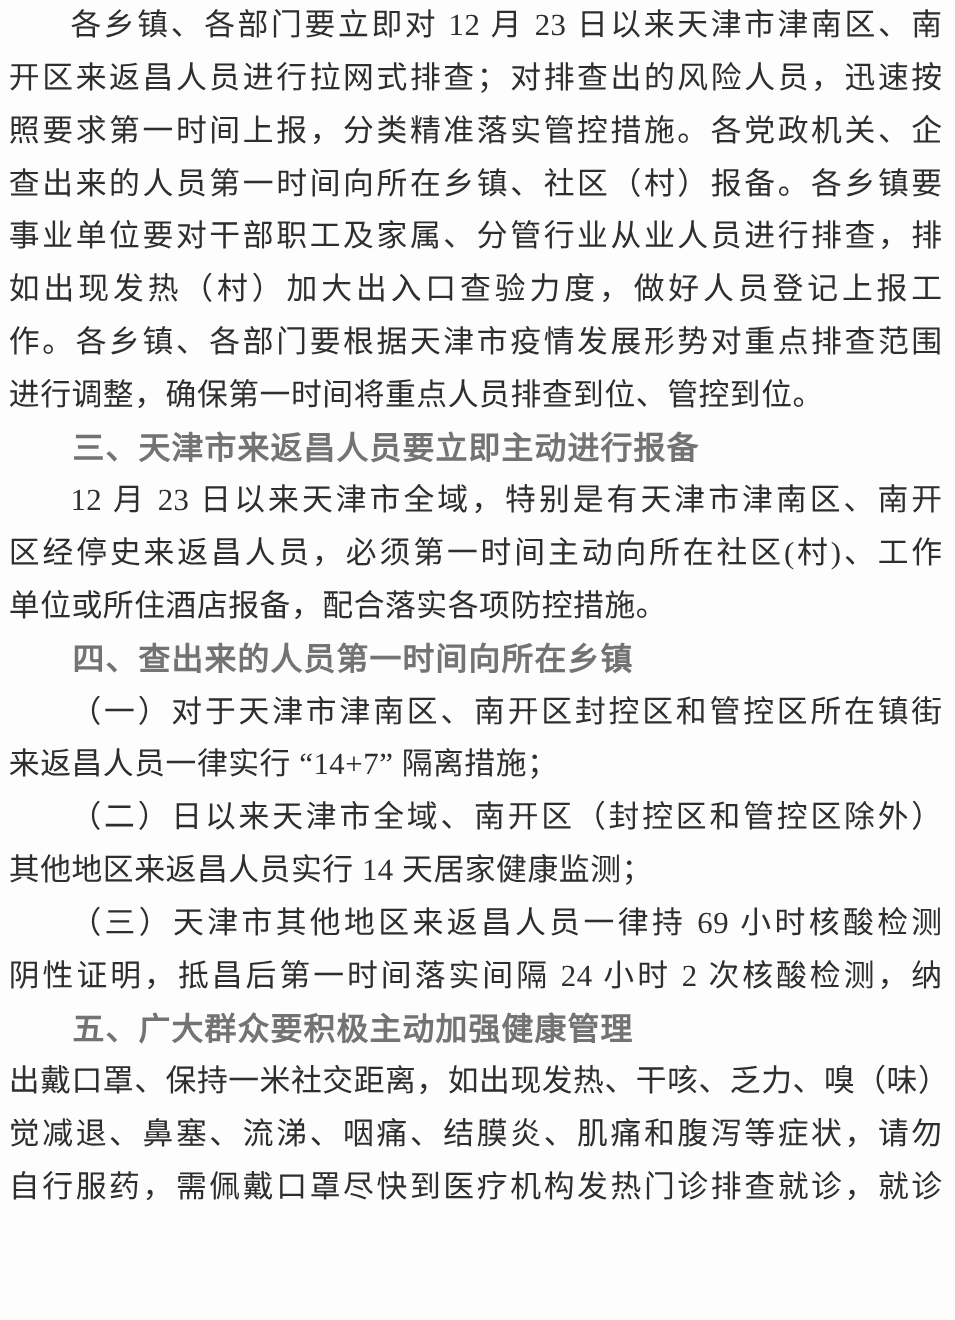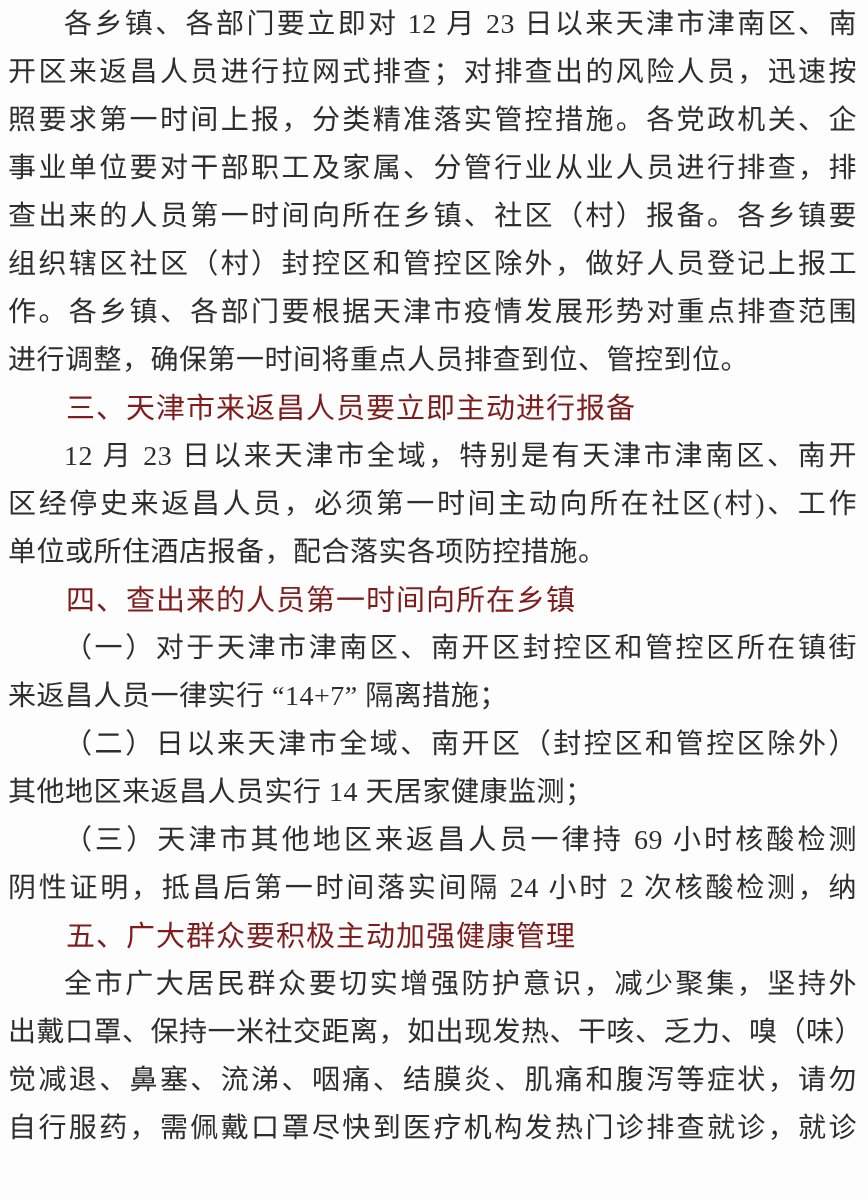--- a/index.html
+++ b/index.html
@@ -31,38 +31,38 @@
   .jf {
     text-align: justify;
     text-align-last: justify;
     text-justify: inter-character;
   }
   
   .ind { text-indent: 2em; }
   
   .heading {
     font-family: "Liberation Sans", "DejaVu Sans", sans-serif;
-    font-weight: 400;
-    color: #7f1d1d;
+    font-weight: 700;
+    color: #737373;
     font-size: 29px;
     letter-spacing: 1px;
   }
 </style>
 </head>
 <body>
 
 <div class="page">
 
   <div class="para">
     <div class="line jf ind">各乡镇、各部门要立即对 12 月 23 日以来天津市津南区、南</div>
     <div class="line jf">开区来返昌人员进行拉网式排查；对排查出的风险人员，迅速按</div>
     <div class="line jf">照要求第一时间上报，分类精准落实管控措施。各党政机关、企</div>
+    <div class="line jf">查出来的人员第一时间向所在乡镇、社区（村）报备。各乡镇要</div>
     <div class="line jf">事业单位要对干部职工及家属、分管行业从业人员进行排查，排</div>
-    <div class="line jf">查出来的人员第一时间向所在乡镇、社区（村）报备。各乡镇要</div>
-    <div class="line jf">组织辖区社区（村）封控区和管控区除外，做好人员登记上报工</div>
+    <div class="line jf">如出现发热（村）加大出入口查验力度，做好人员登记上报工</div>
     <div class="line jf">作。各乡镇、各部门要根据天津市疫情发展形势对重点排查范围</div>
     <div class="line">进行调整，确保第一时间将重点人员排查到位、管控到位。</div>
   </div>
 
   <div class="para">
     <div class="line heading ind">三、天津市来返昌人员要立即主动进行报备</div>
   </div>
 
   <div class="para">
     <div class="line jf ind">12 月 23 日以来天津市全域，特别是有天津市津南区、南开</div>
@@ -87,19 +87,18 @@
   <div class="para">
     <div class="line jf ind">（三）天津市其他地区来返昌人员一律持 69 小时核酸检测</div>
     <div class="line jf">阴性证明，抵昌后第一时间落实间隔 24 小时 2 次核酸检测，纳</div>
   </div>
 
   <div class="para">
     <div class="line heading ind">五、广大群众要积极主动加强健康管理</div>
   </div>
 
   <div class="para">
-    <div class="line jf ind">全市广大居民群众要切实增强防护意识，减少聚集，坚持外</div>
     <div class="line jf">出戴口罩、保持一米社交距离，如出现发热、干咳、乏力、嗅（味）</div>
     <div class="line jf">觉减退、鼻塞、流涕、咽痛、结膜炎、肌痛和腹泻等症状，请勿</div>
     <div class="line jf">自行服药，需佩戴口罩尽快到医疗机构发热门诊排查就诊，就诊</div>
   </div>
 
 </div>
 
 </body></html>

